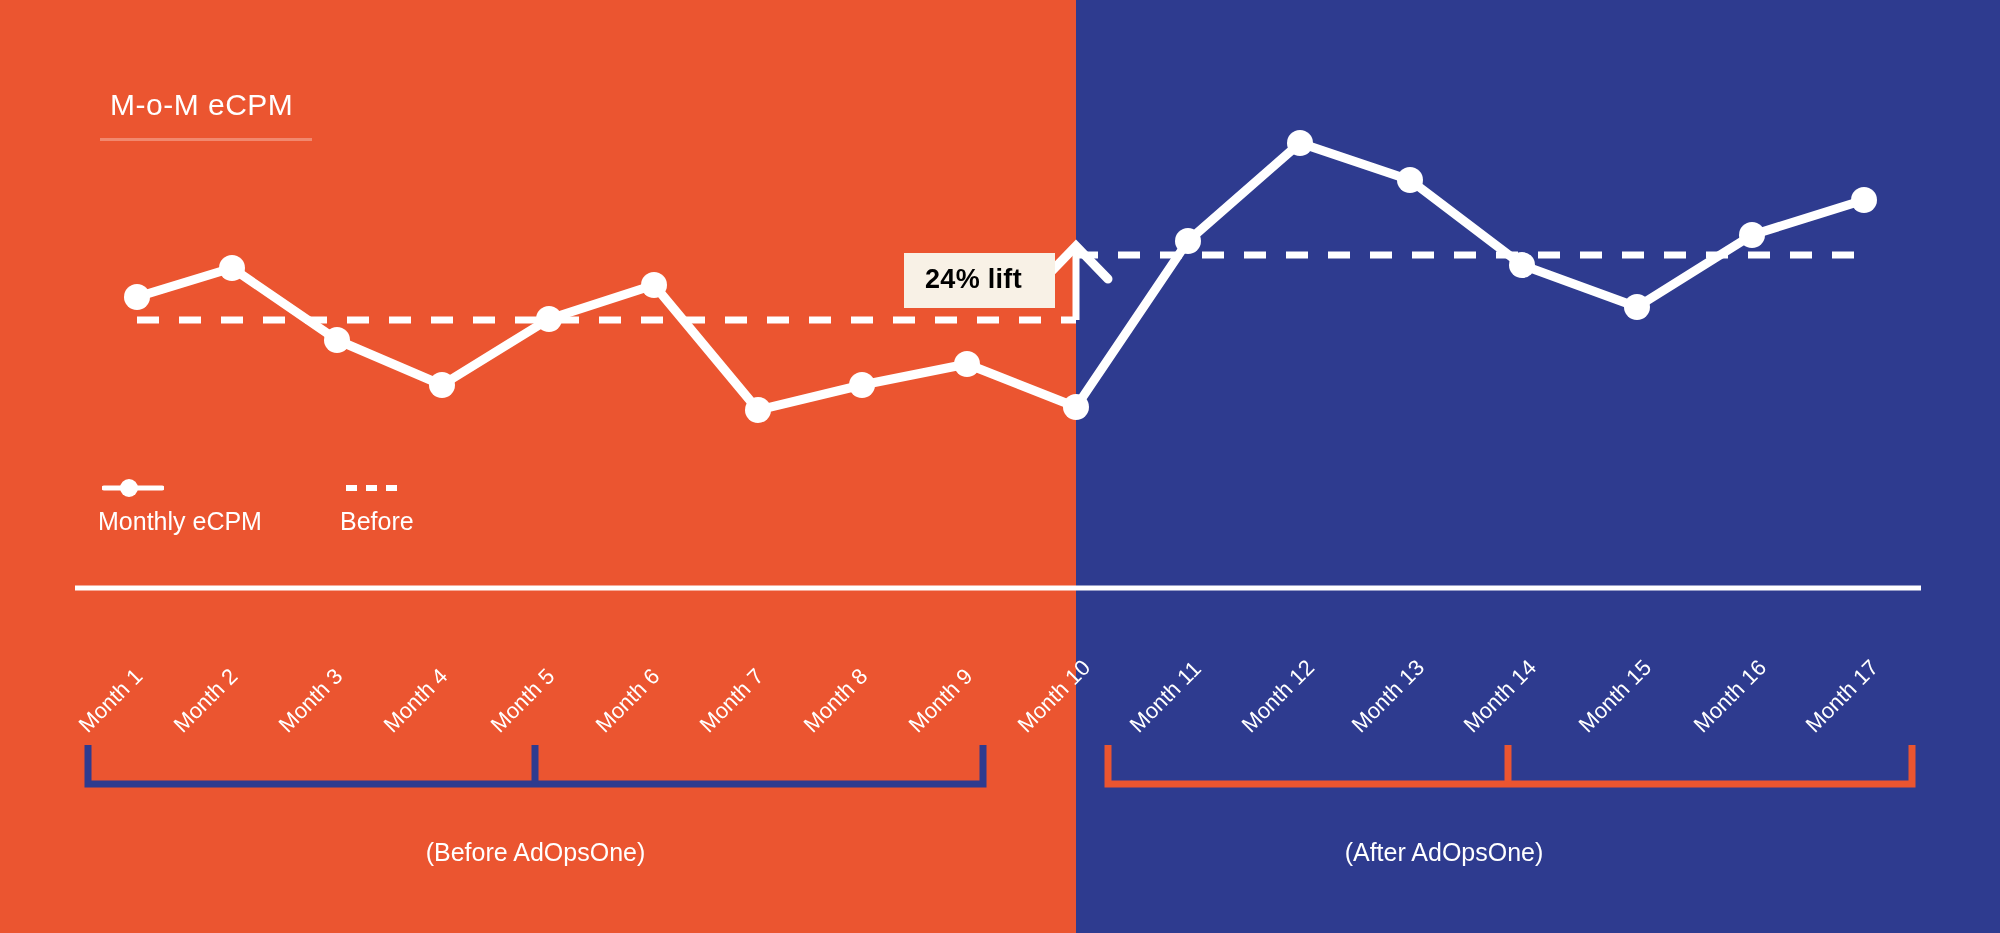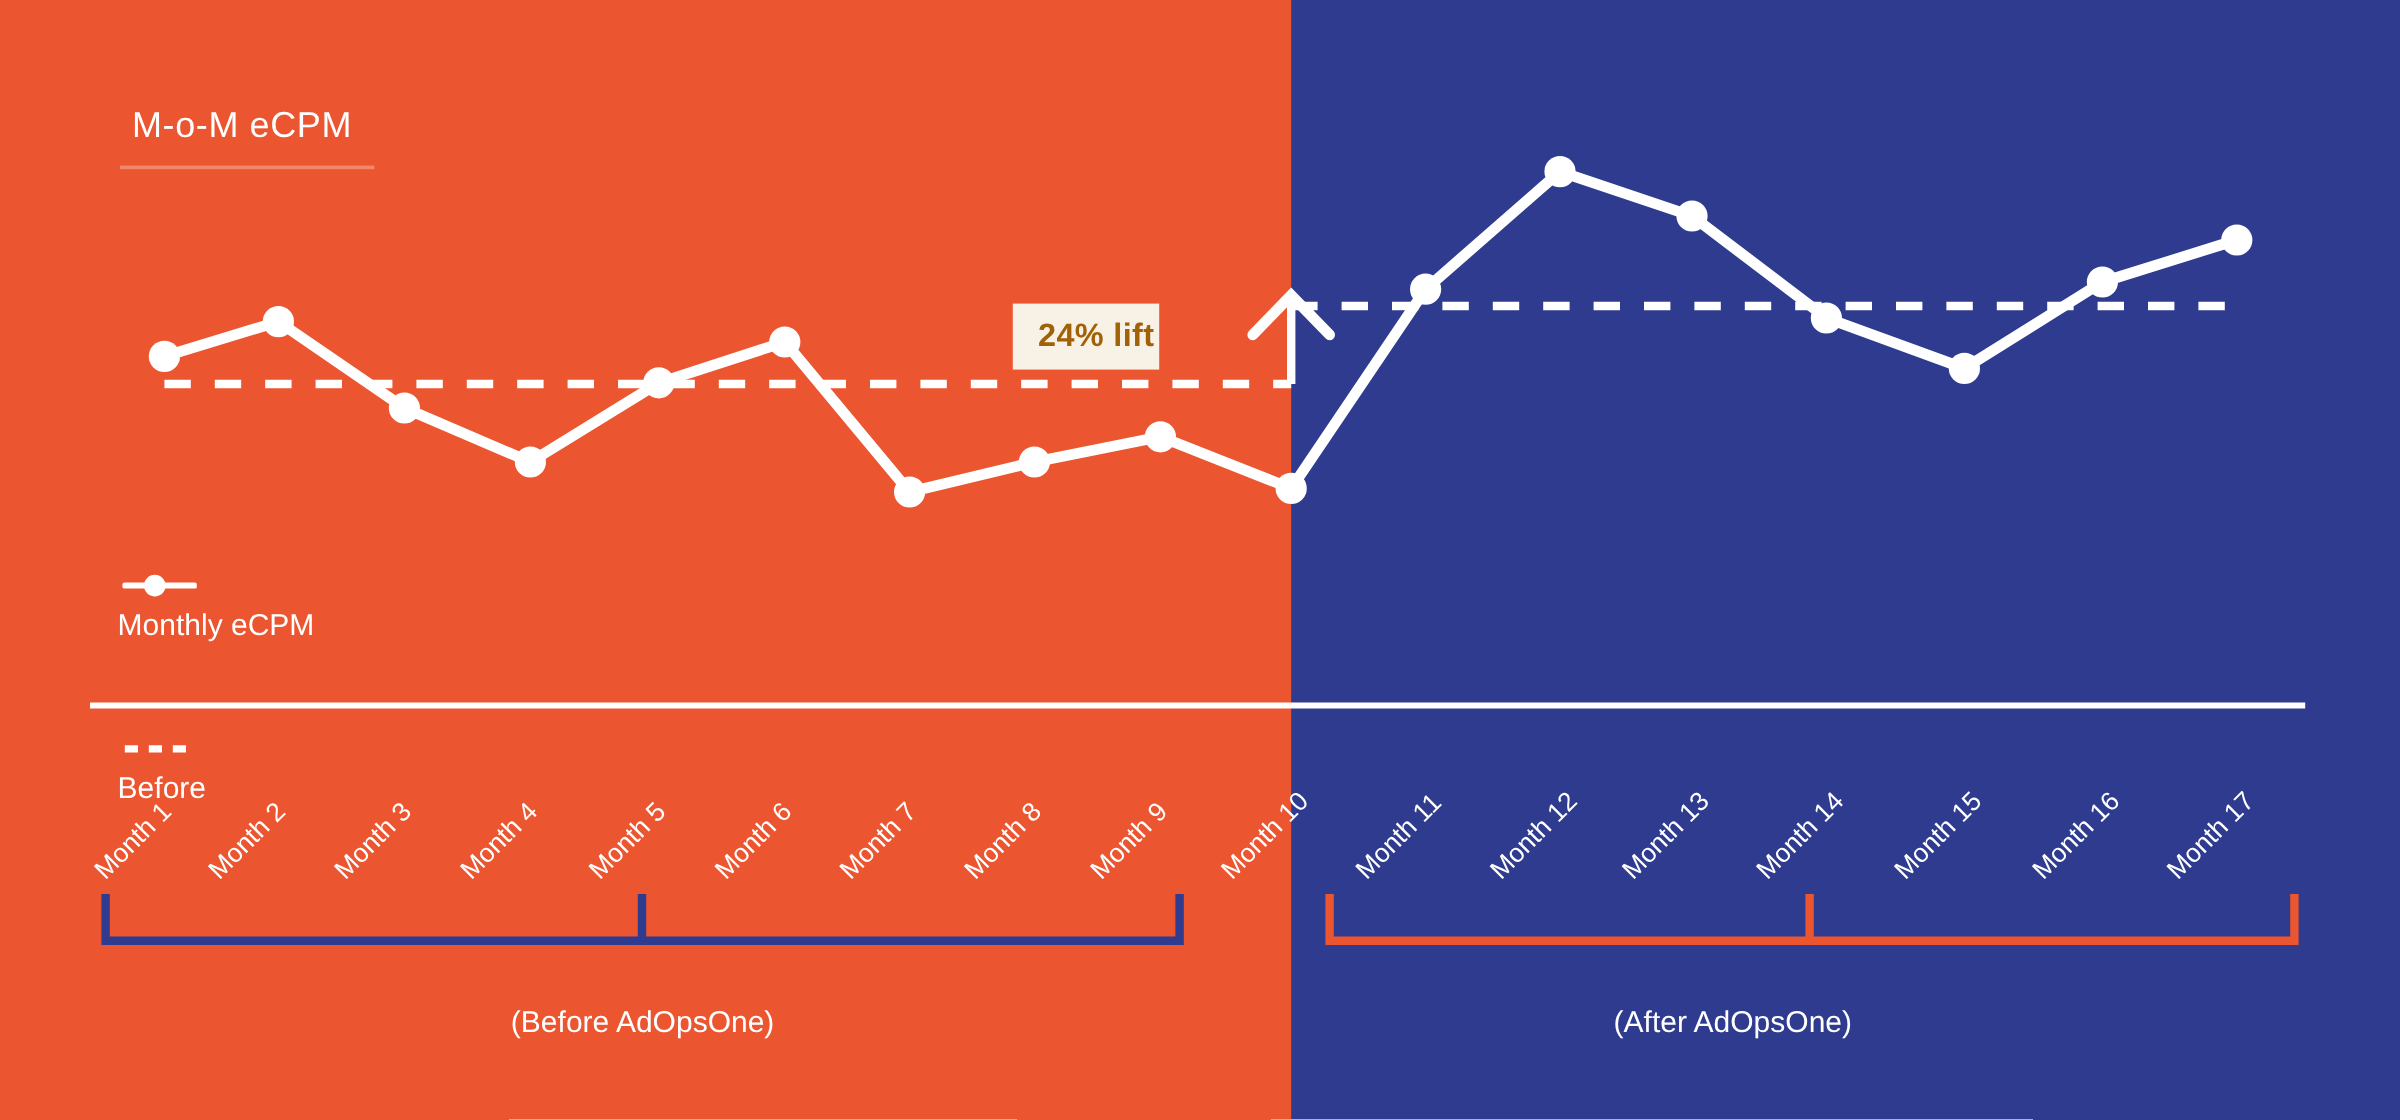--- a/index.html
+++ b/index.html
@@ -57,40 +57,39 @@
     left: 0;
     top: 0;
     width: 2000px;
     height: 933px;
     overflow: visible;
   }
 
   
   #lift-badge {
     position: absolute;
-    left: 844px;
+    left: 904px;
     top: 253px;
     background: #F8F1E6;
-    padding: 11px 4px 13px 21px;
+    padding: 11px 33px 13px 21px;
     font-size: 27px;
     font-weight: bold;
-    color: #a16207;
+    color: #000000;
     letter-spacing: 0.3px;
     white-space: nowrap;
   }
 
   
   #legend {
     position: absolute;
     left: 98px;
     top: 478px;
     display: flex;
     gap: 78px;
     align-items: flex-start;
-    flex-direction: column;
   }
   .legend-item {
     display: flex;
     flex-direction: column;
     align-items: flex-start;
   }
   .legend-swatch {
     height: 20px;
     display: flex;
     align-items: center;

